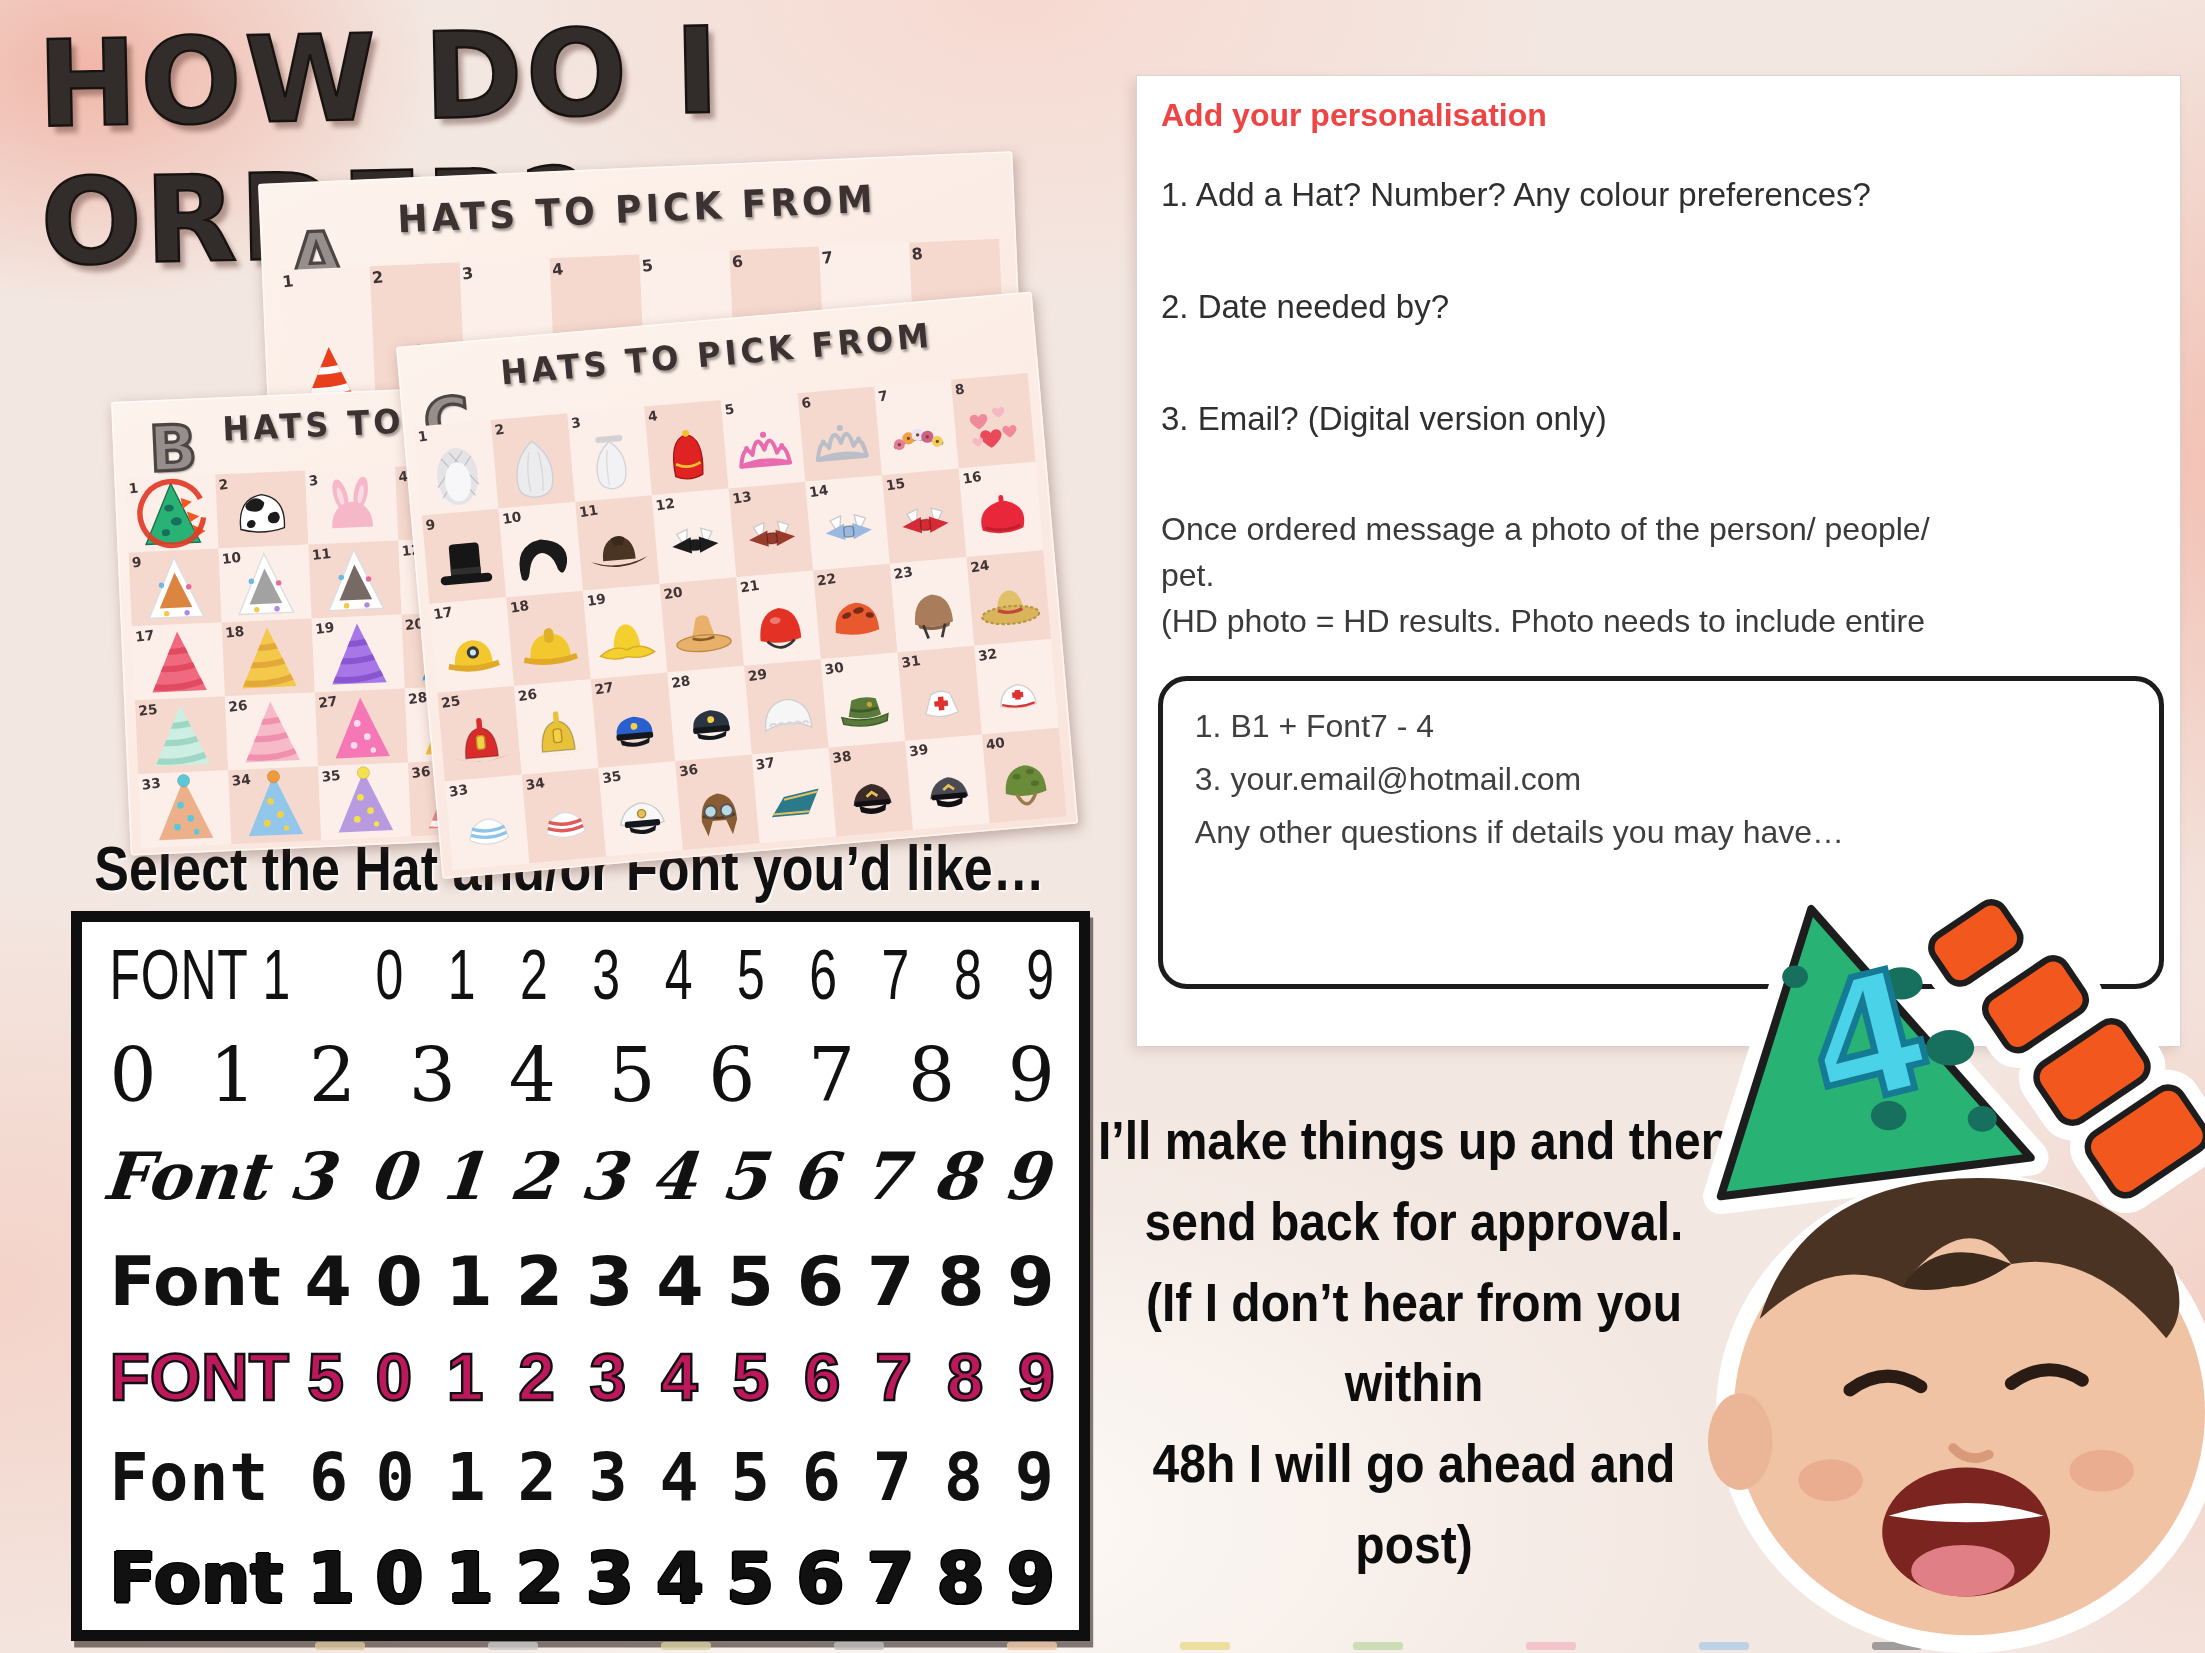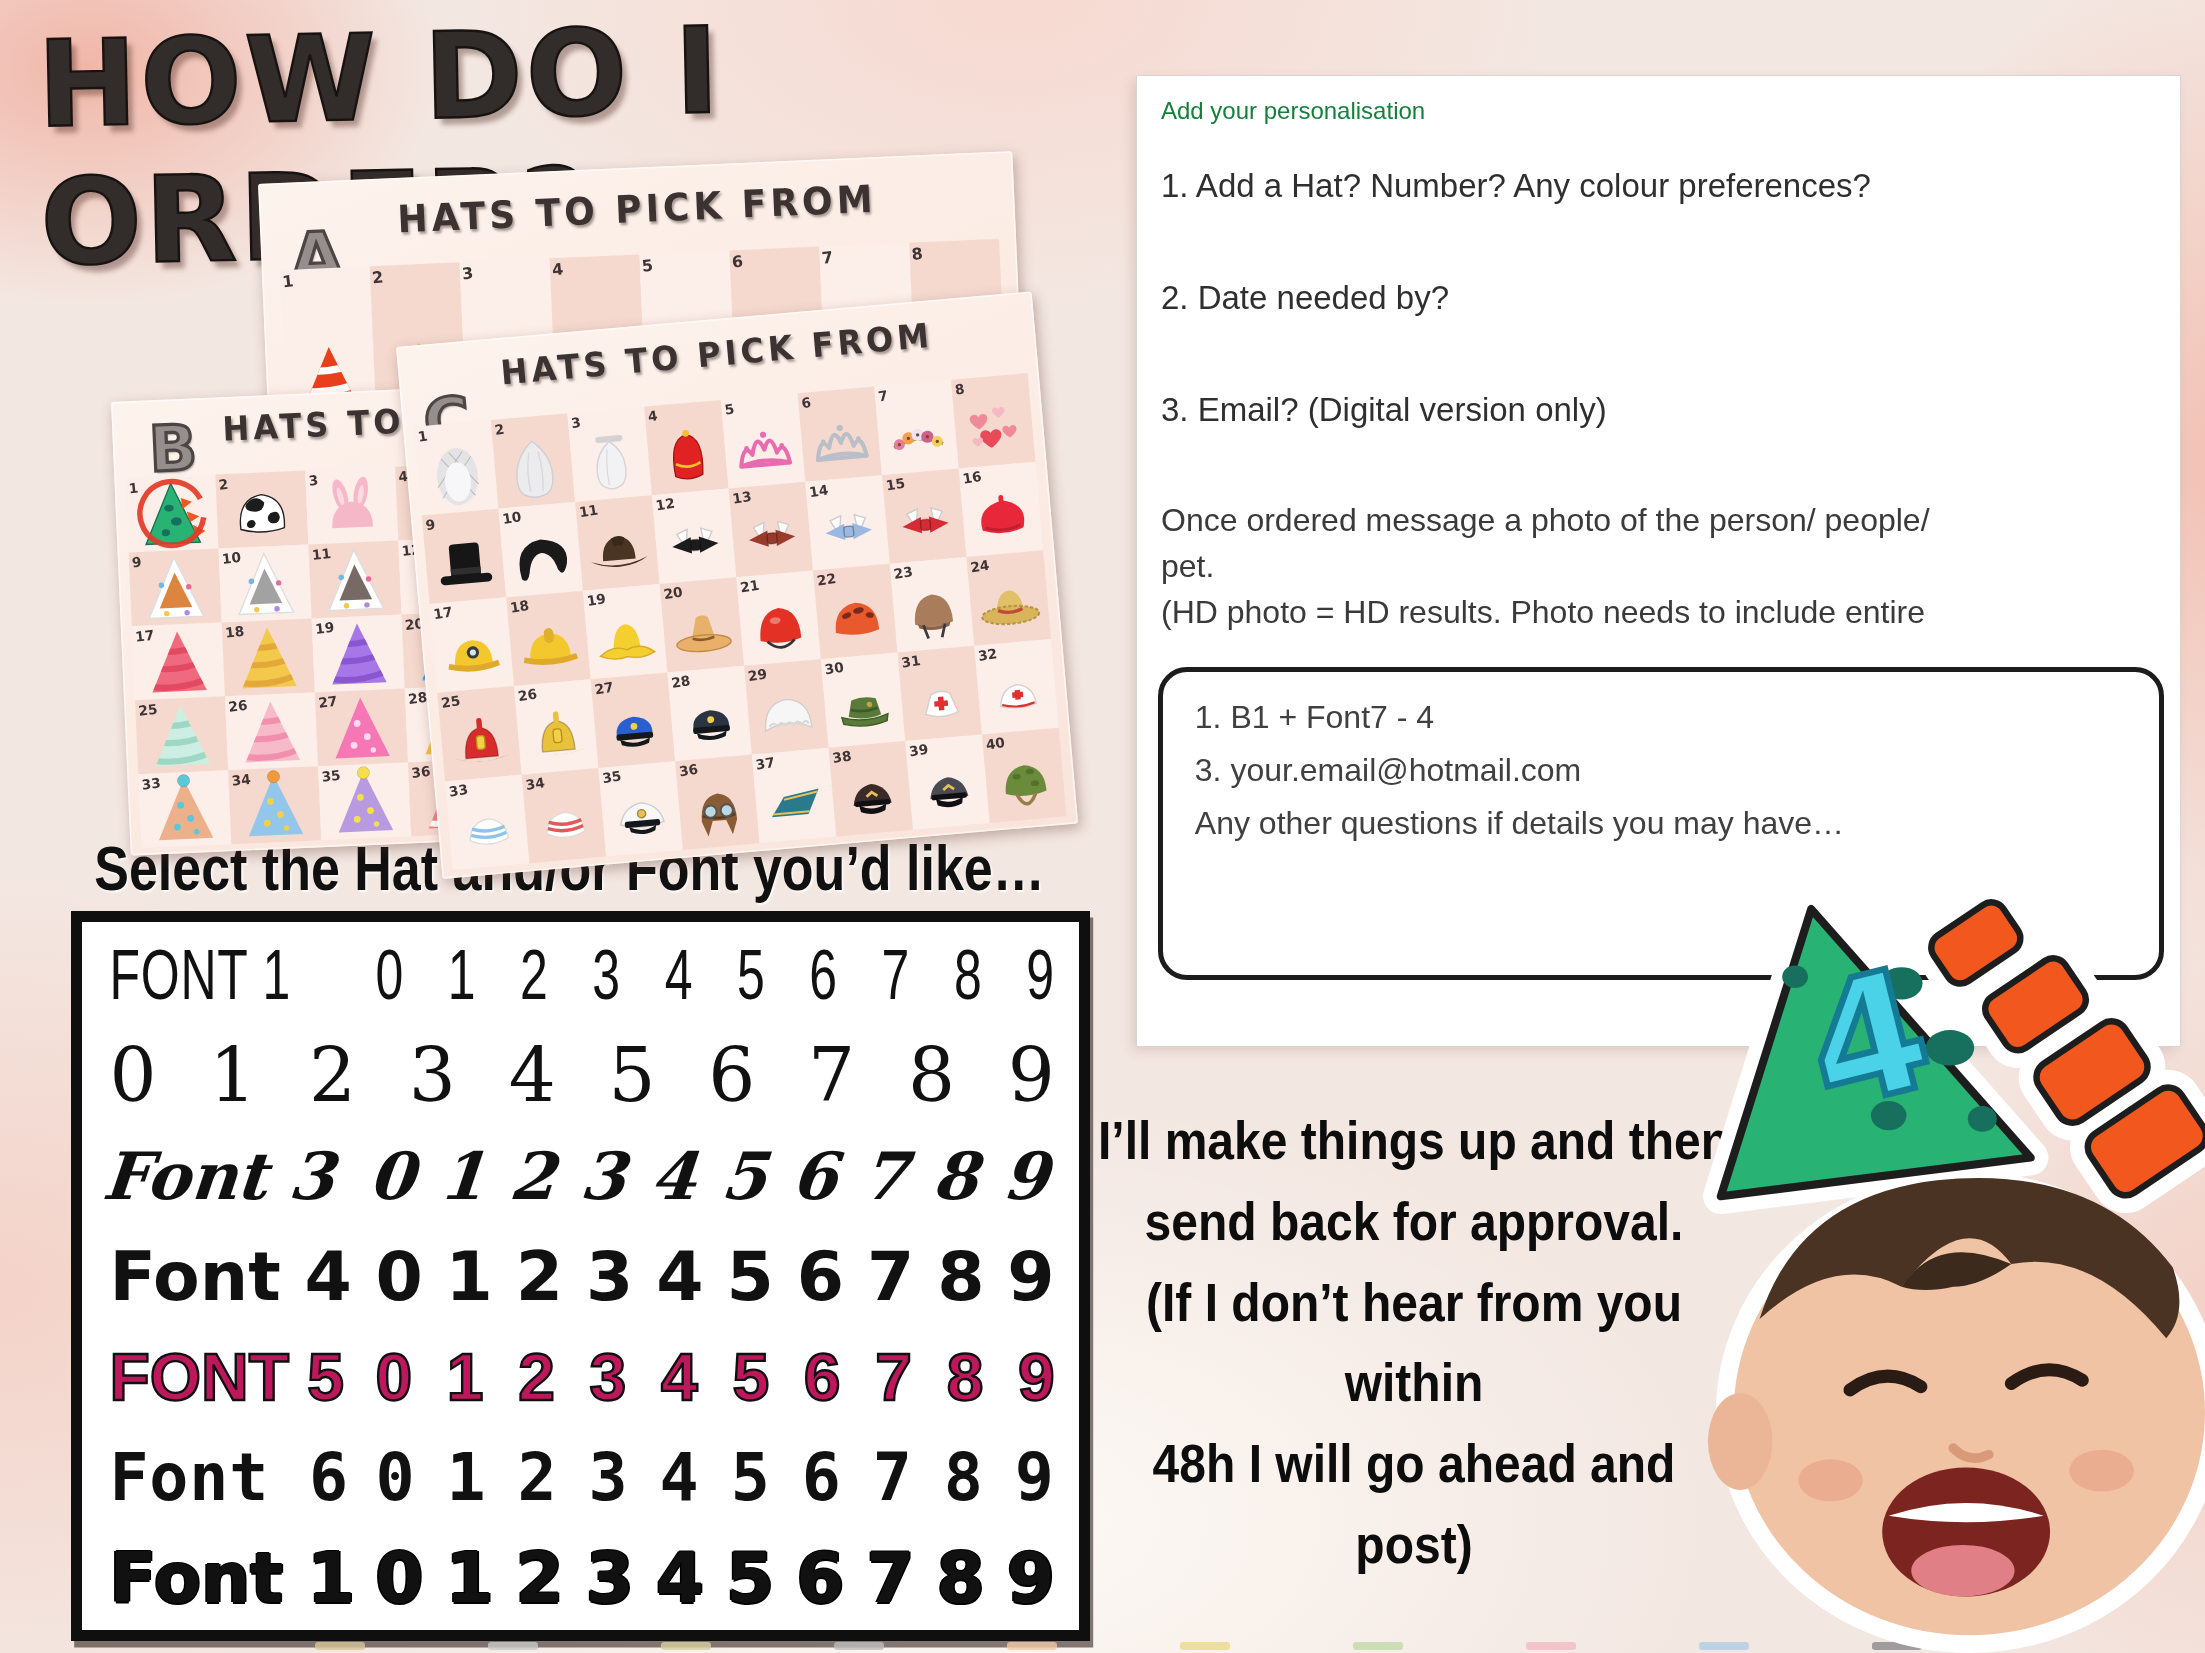--- a/index.html
+++ b/index.html
@@ -75,31 +75,31 @@
     left:71px;top:911px;width:1019px;height:730px;background:#fff;
     border:11.3px solid #0f0f0f;box-sizing:border-box;box-shadow:3.2px 6.5px 0 rgba(30,15,10,.55);
   }
   #font-rows{position:absolute;left:27.4px;top:8px;right:19.4px;bottom:8px;display:flex;flex-direction:column;justify-content:space-between;}
   .frow{display:flex;align-items:center;height:89px;color:#111;}
   .flabel{width:266px;white-space:nowrap;}
   .fdigits{flex:1;display:flex;justify-content:space-between;align-items:center;padding-right:4.8px;}
   .f1{font-family:"Liberation Sans",sans-serif;font-weight:400;font-size:50px;transform:scaleY(1.4);letter-spacing:0.8px;}
   .f2{font-family:"DejaVu Serif",serif;font-weight:400;font-size:74px;}
   .f3{font-family:"DejaVu Serif",serif;font-style:italic;font-weight:700;font-size:65px;transform:skewX(-8deg);}
-  .f4{font-family:"DejaVu Sans",sans-serif;font-weight:700;font-size:68px;}
+  .f4{font-family:"DejaVu Sans",sans-serif;font-weight:700;font-size:68px;align-items:flex-end;}
   .f5{font-family:"Liberation Sans",sans-serif;font-weight:700;font-size:66px;color:#be185d;-webkit-text-stroke:2.4px #101010;text-shadow:0 0 0.8px #101010;}
   .f6{font-family:"DejaVu Sans Mono",monospace;font-weight:700;font-size:65px;letter-spacing:0.8px;}
   .f7{font-family:"DejaVu Sans",sans-serif;font-weight:900;font-size:69px;text-shadow:1.6px 0 0 #000,-1.6px 0 0 #000,0 1.6px 0 #000,0 -0.8px 0 #000;}
   
   #panel{
     left:1137px;top:76px;width:1043px;height:970px;background:#fff;
     box-shadow:0 0 0 0.8px #d8d3d0, -4.8px 4.8px 11.3px rgba(120,80,70,.18);
     box-sizing:border-box;padding:21px 32px 0 24px;color:#2f2f31;
   }
-  #panel-heading{font-size:24px;font-weight:400;color:#15803d;margin:0 0 42px 0;}
+  #panel-heading{font-size:32px;font-weight:700;color:#ef4444;margin:0 0 42px 0;}
   .panel-item{font-size:33px;margin-bottom:74px;}
   #panel-item-3{margin-bottom:68px;}
   .para-line{font-size:32px;line-height:46px;color:#3a3a3c;}
   #example-box{
     margin-top:32px;margin-left:-3.2px;width:1006px;height:313px;box-sizing:border-box;
     border:5.7px solid #1c1c1c;border-radius:29px;padding:19.4px 31px 0 32px;
     font-size:32px;line-height:53px;color:#404040;background:#fff;
   }
   #example-tail{text-align:justify;}
   

